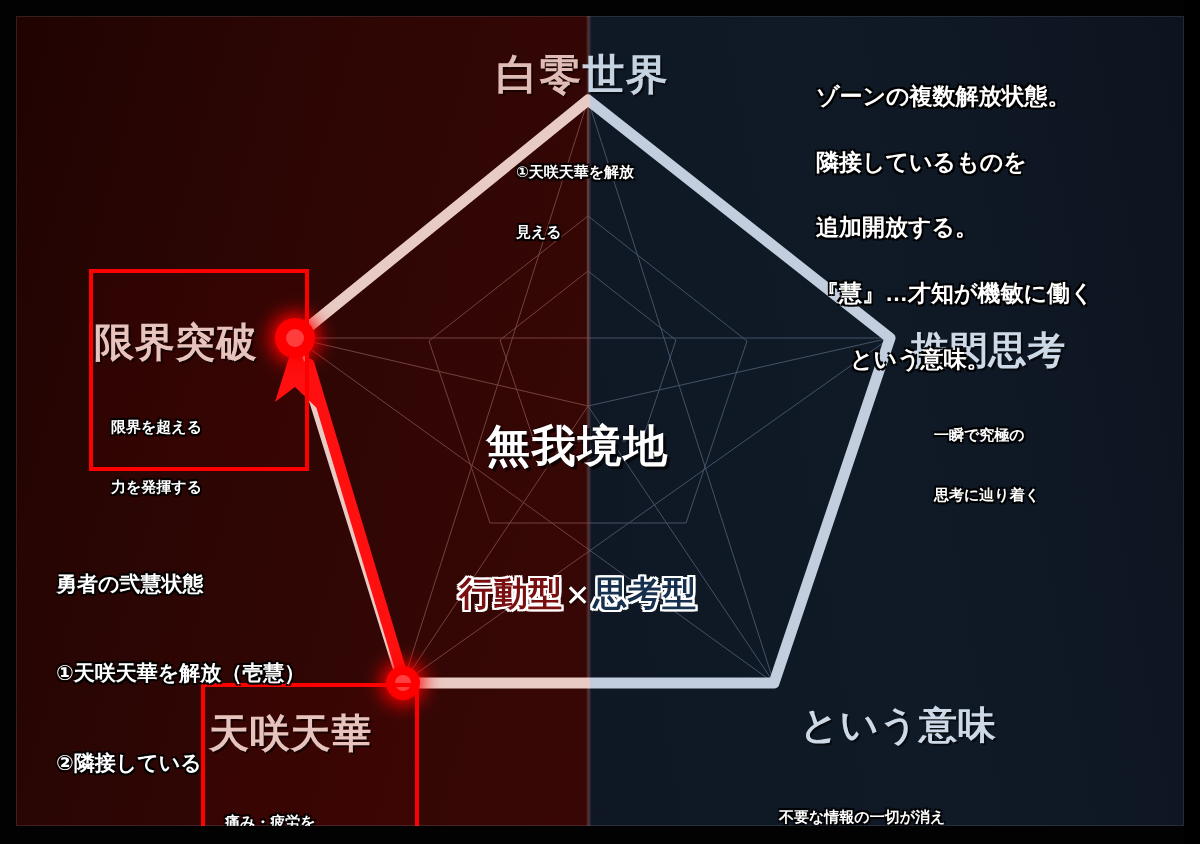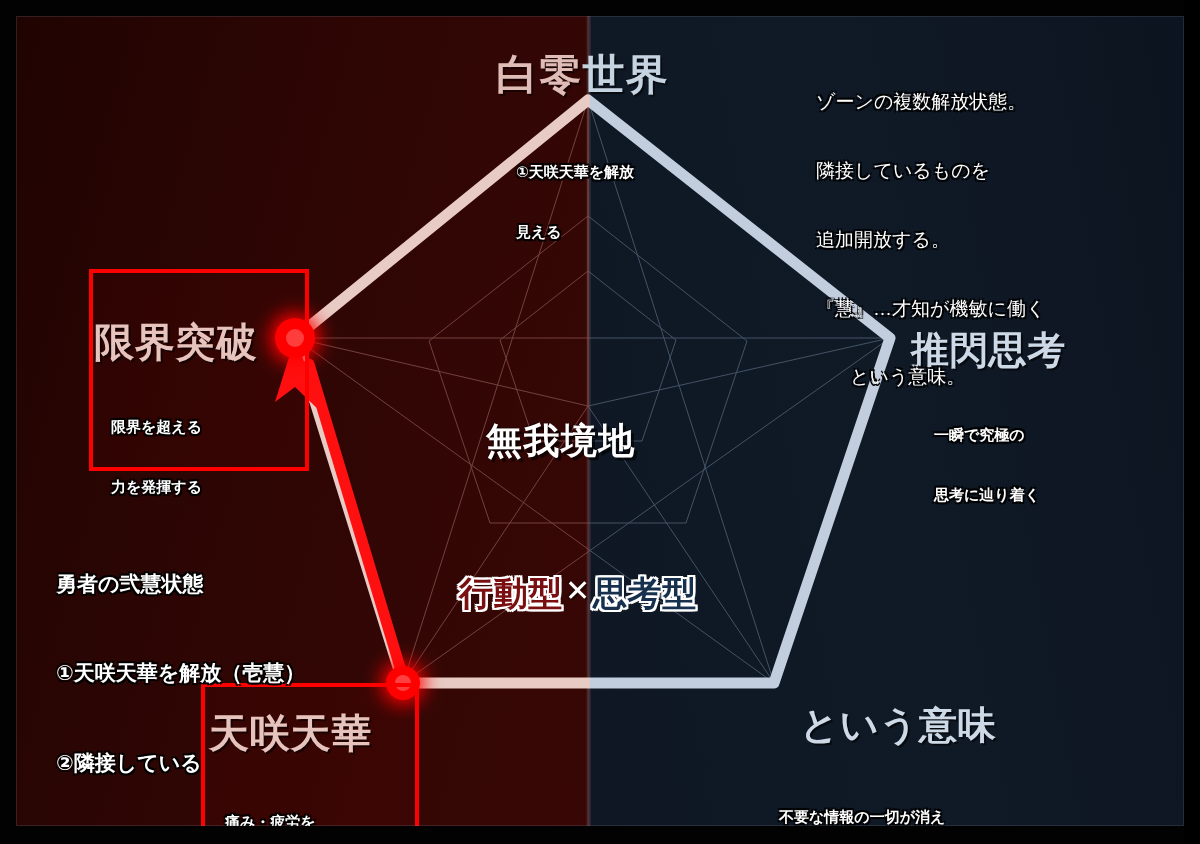--- a/index.html
+++ b/index.html
@@ -71,37 +71,36 @@
   
   #headline{
     left:800px; top:28px; color:#fff;
   }
   #headline .h1{
     font-size:36px; font-weight:700; letter-spacing:.01em;
     text-shadow:-2px -2px 0 #000,2px -2px 0 #000,-2px 2px 0 #000,2px 2px 0 #000;
     margin-bottom:2px;
   }
   #headline .hl{
-    font-size:19px; font-weight:400; line-height:1.22;
+    font-size:23px; font-weight:700; line-height:1.22;
     text-shadow:-1.8px -1.8px 0 #000,1.8px -1.8px 0 #000,-1.8px 1.8px 0 #000,1.8px 1.8px 0 #000;
-    margin-top:8px;
   }
   #headline .indent{ padding-left:34px; }
 
   
   #mugakyochi{
     left:470px; top:404px;
-    font-size:36px; font-weight:700; color:#fff; letter-spacing:.04em;
+    font-size:44px; font-weight:700; color:#fff; letter-spacing:.04em;
     text-shadow:3px 3px 0 rgba(0,0,0,.65),-1px -1px 0 rgba(0,0,0,.4);
   }
   
   #vs{
     left:443px; top:557px;
     font-size:34px; font-weight:700; letter-spacing:.02em;
-    display:flex; align-items:flex-start;
+    display:flex; align-items:flex-end;
   }
   #vs .red{
     color:#7a0f12;
     text-shadow:
       -2.2px -2.2px 0 #fff, 2.2px -2.2px 0 #fff,
       -2.2px 2.2px 0 #fff, 2.2px 2.2px 0 #fff,
       -2.2px 0 0 #fff, 2.2px 0 0 #fff, 0 -2.2px 0 #fff, 0 2.2px 0 #fff;
   }
   #vs .x{
     color:#fff; font-size:30px; padding:0 2px;

